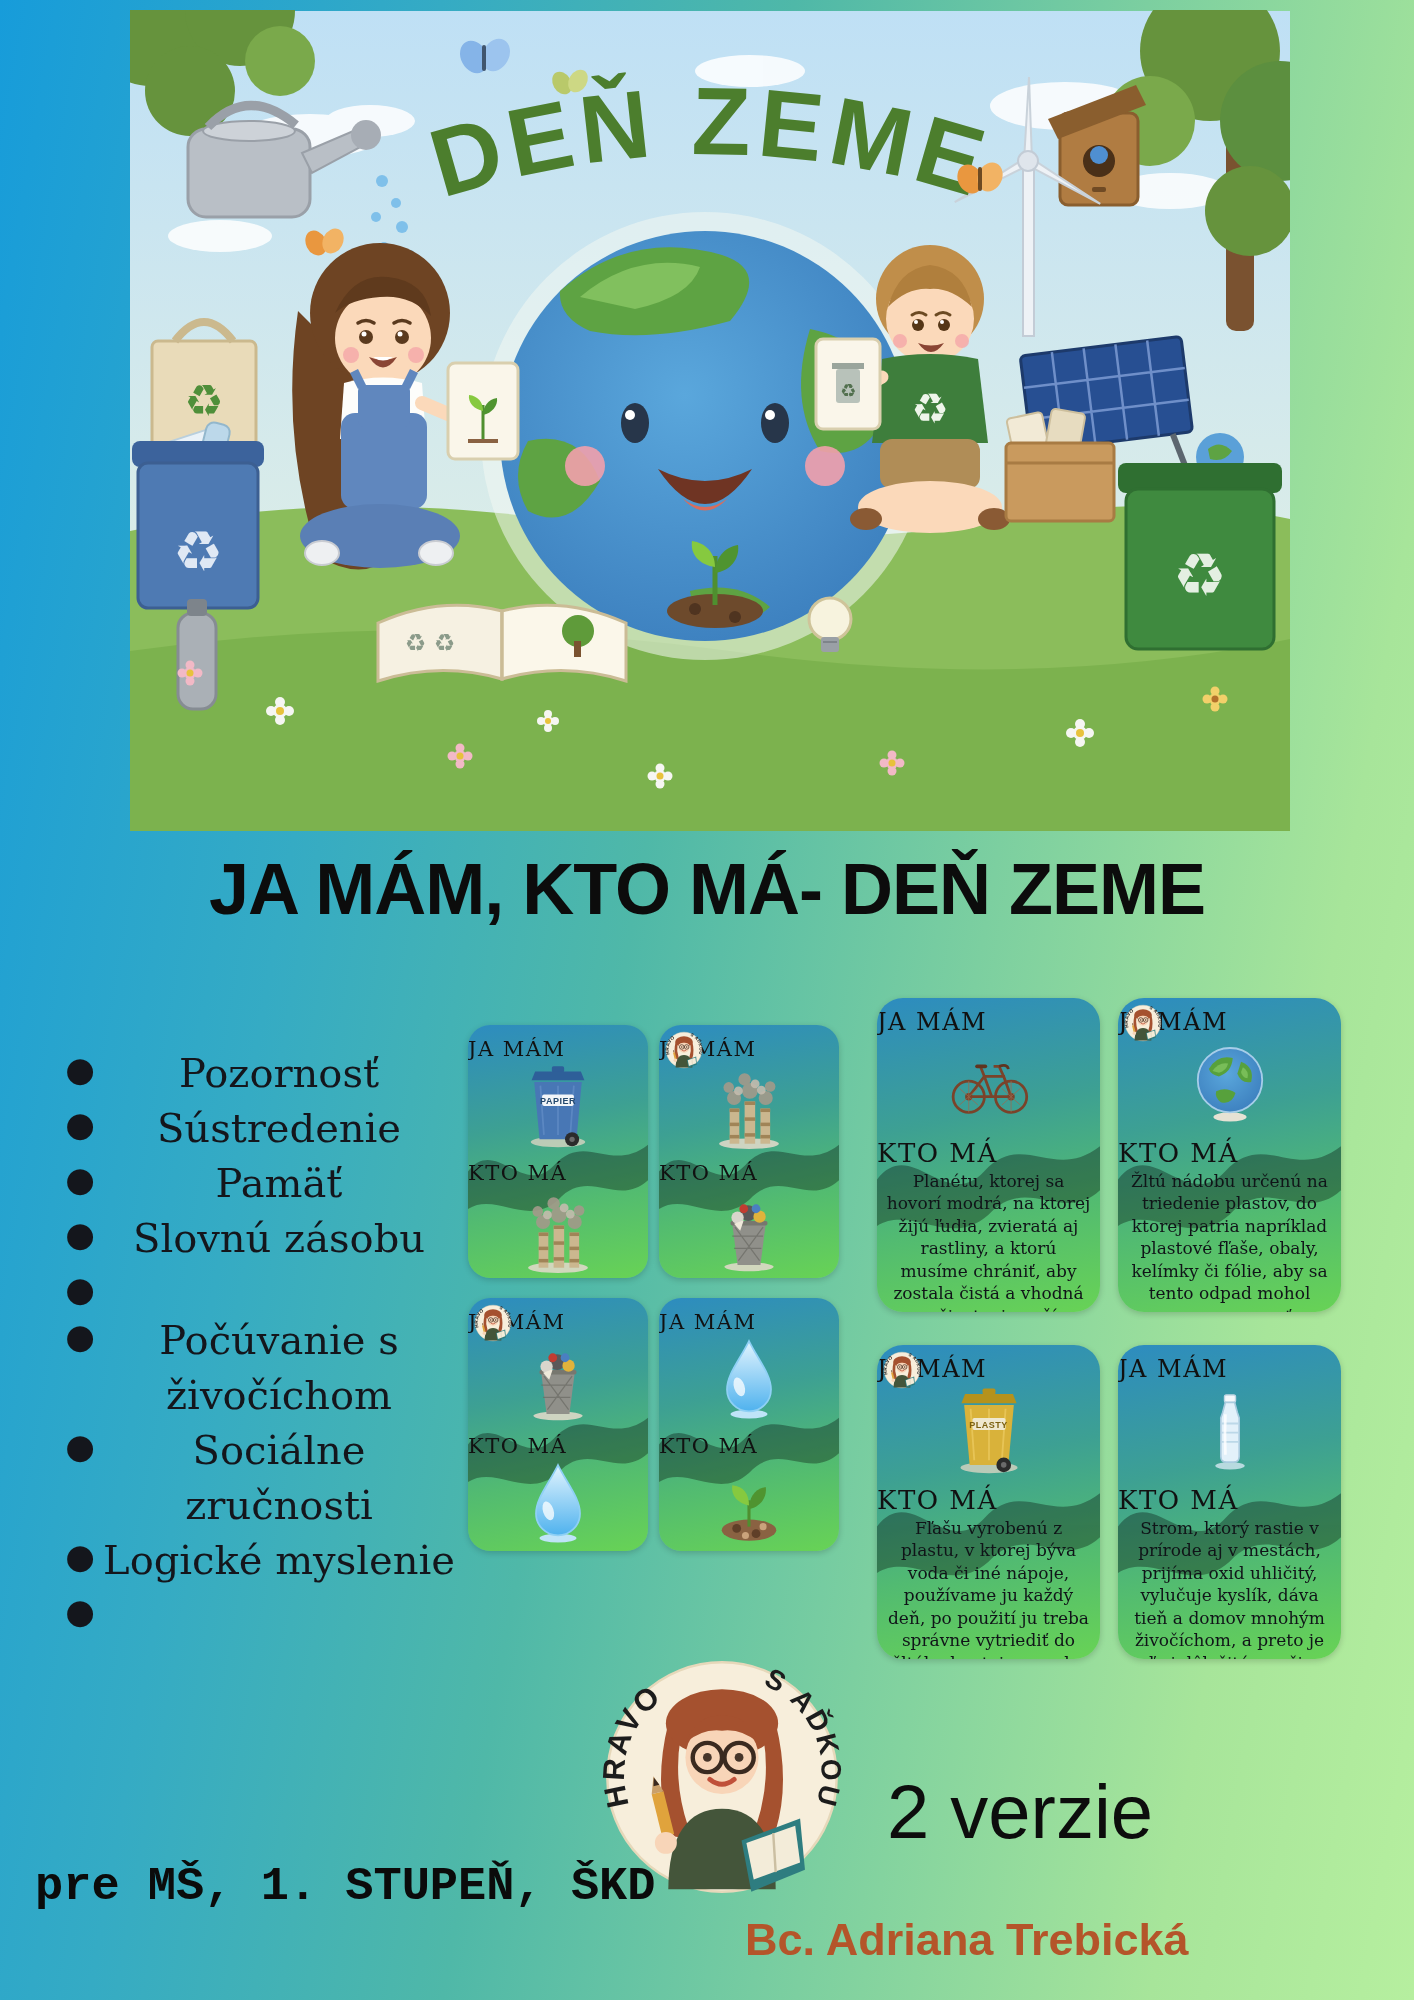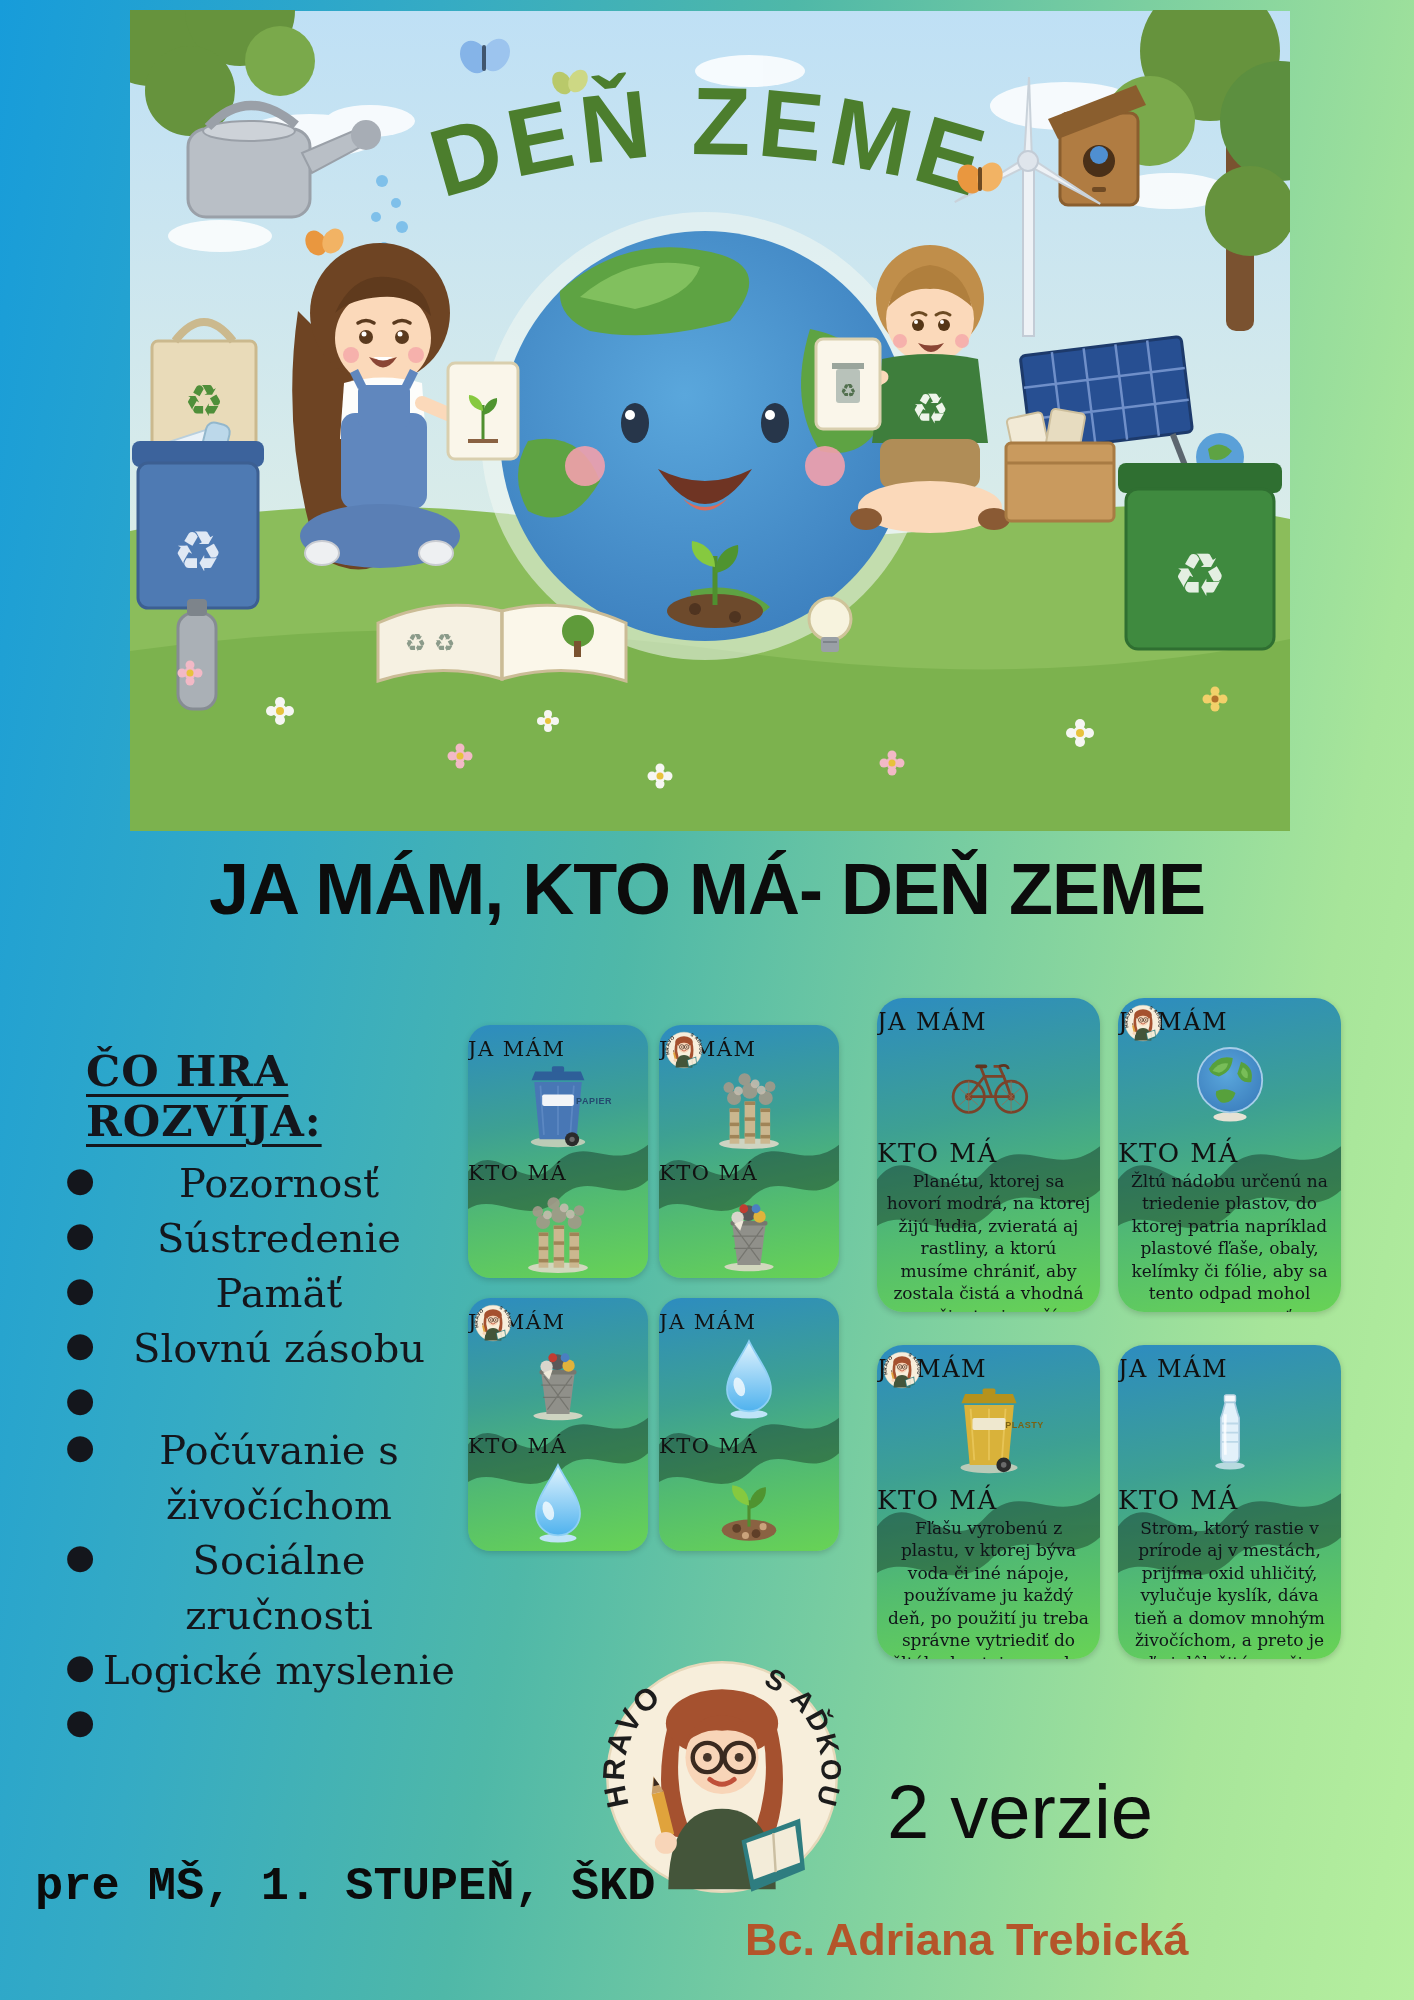--- a/index.html
+++ b/index.html
@@ -45,21 +45,21 @@
   }
   .card.big .card-h{font-size:24px;margin-top:10px;}
   .card.big .card-h.kto{font-size:26px;}
   .card-img{width:100%;display:flex;justify-content:center;position:relative;}
   .card-img svg{display:block;}
   .small .card-img svg{width:88px;height:88px;}
   .big .card-img svg{width:92px;height:92px;}
   .bin-label{
     position:absolute;top:40%;left:0;width:100%;text-align:center;
     font-family:"Liberation Sans",sans-serif;font-weight:bold;font-size:9px;
-    color:#24496e;letter-spacing:.5px;margin-left:36px;
+    color:#24496e;letter-spacing:.5px;
   }
   .bin-label.yellow{color:#7c6110;}
   .question{
     margin-top:2px;padding:0 9px;text-align:center;
     font-size:17px;line-height:1.32;color:#101418;
   }
   .mini-logo{position:absolute;left:6px;top:6px;width:38px;height:38px;z-index:2;}
   
   .logo-big{left:600px;top:1652px;width:244px;height:250px;}
   .logo-big svg{width:100%;height:100%;display:block;}
@@ -552,21 +552,20 @@
           <circle cy="7" r="4" fill="#f6f6f2"></circle>
           <circle r="3" fill="#e8c23c"></circle>
         </g>
     </g>
   </svg>
 </div>
 
 <div class="abs main-title">JA MÁM, KTO MÁ- DEŇ ZEME</div>
 
 <div class="abs skills">
-  <h2 class="skills-heading">ČO HRA ROZVÍJA:</h2>
   <ul>
     <li>
         <span class="bullet">●</span>
         <span class="skill-text">Pozornosť</span>
       </li>
     <li>
         <span class="bullet">●</span>
         <span class="skill-text">Sústredenie</span>
       </li>
     <li>

